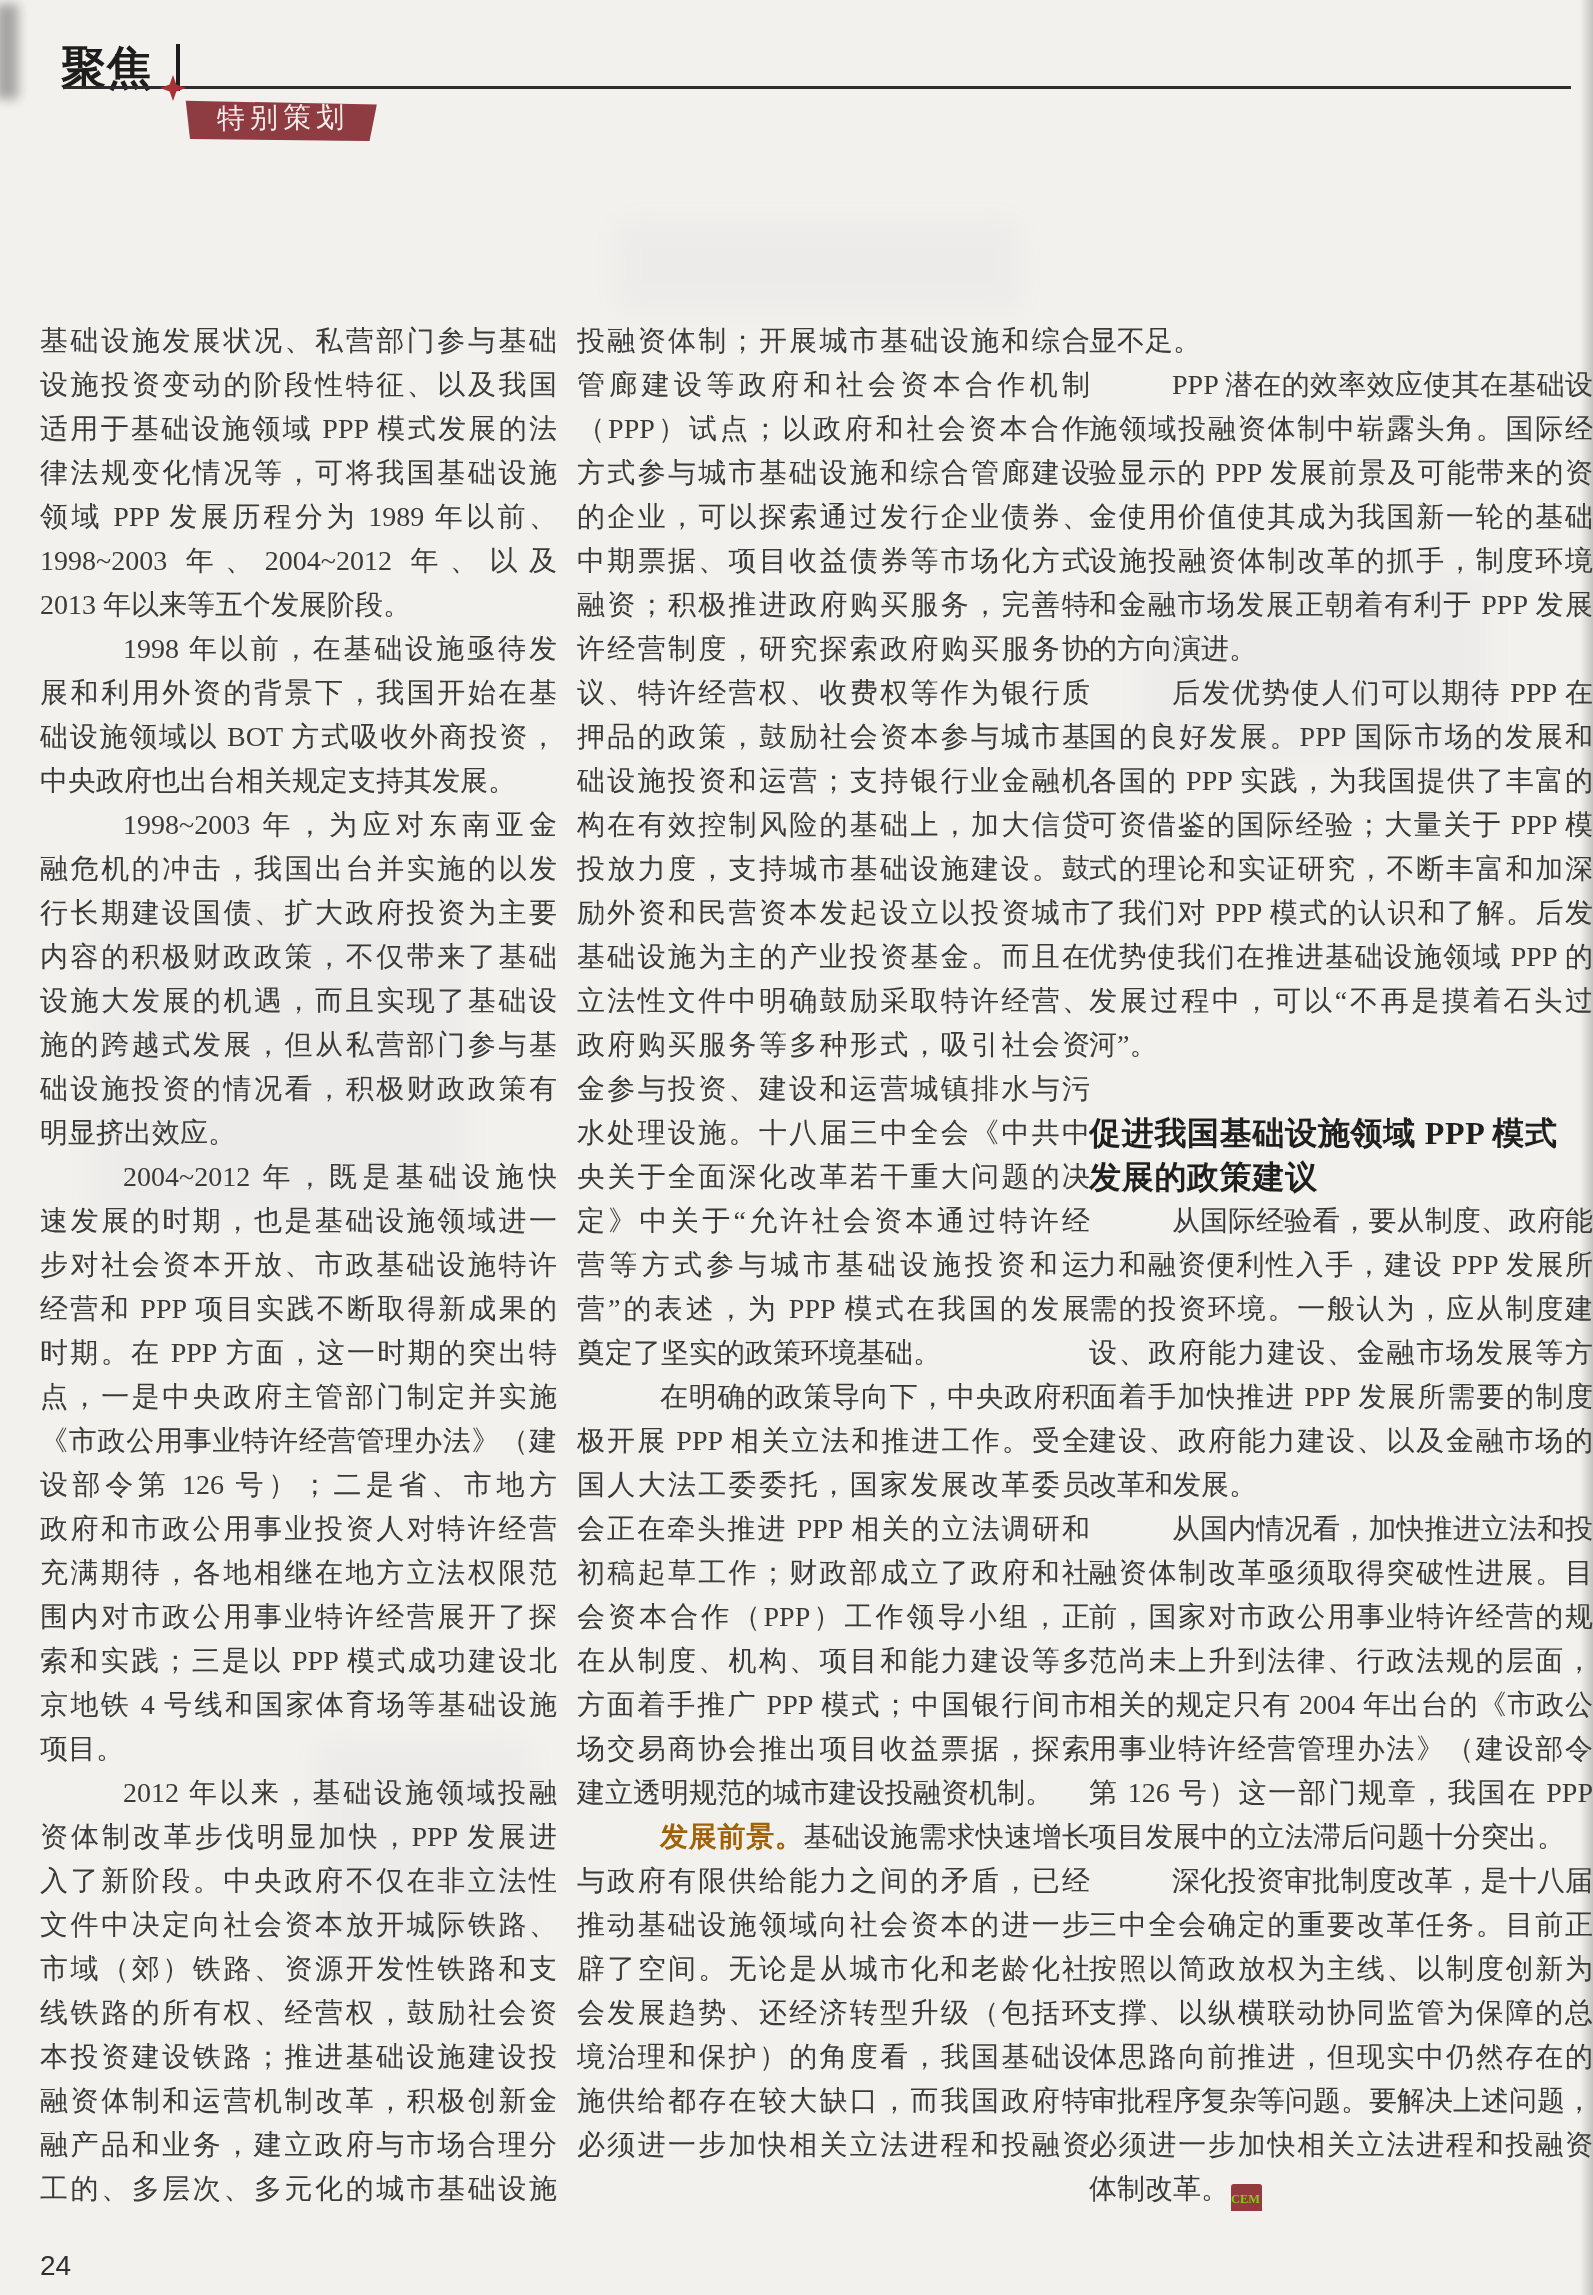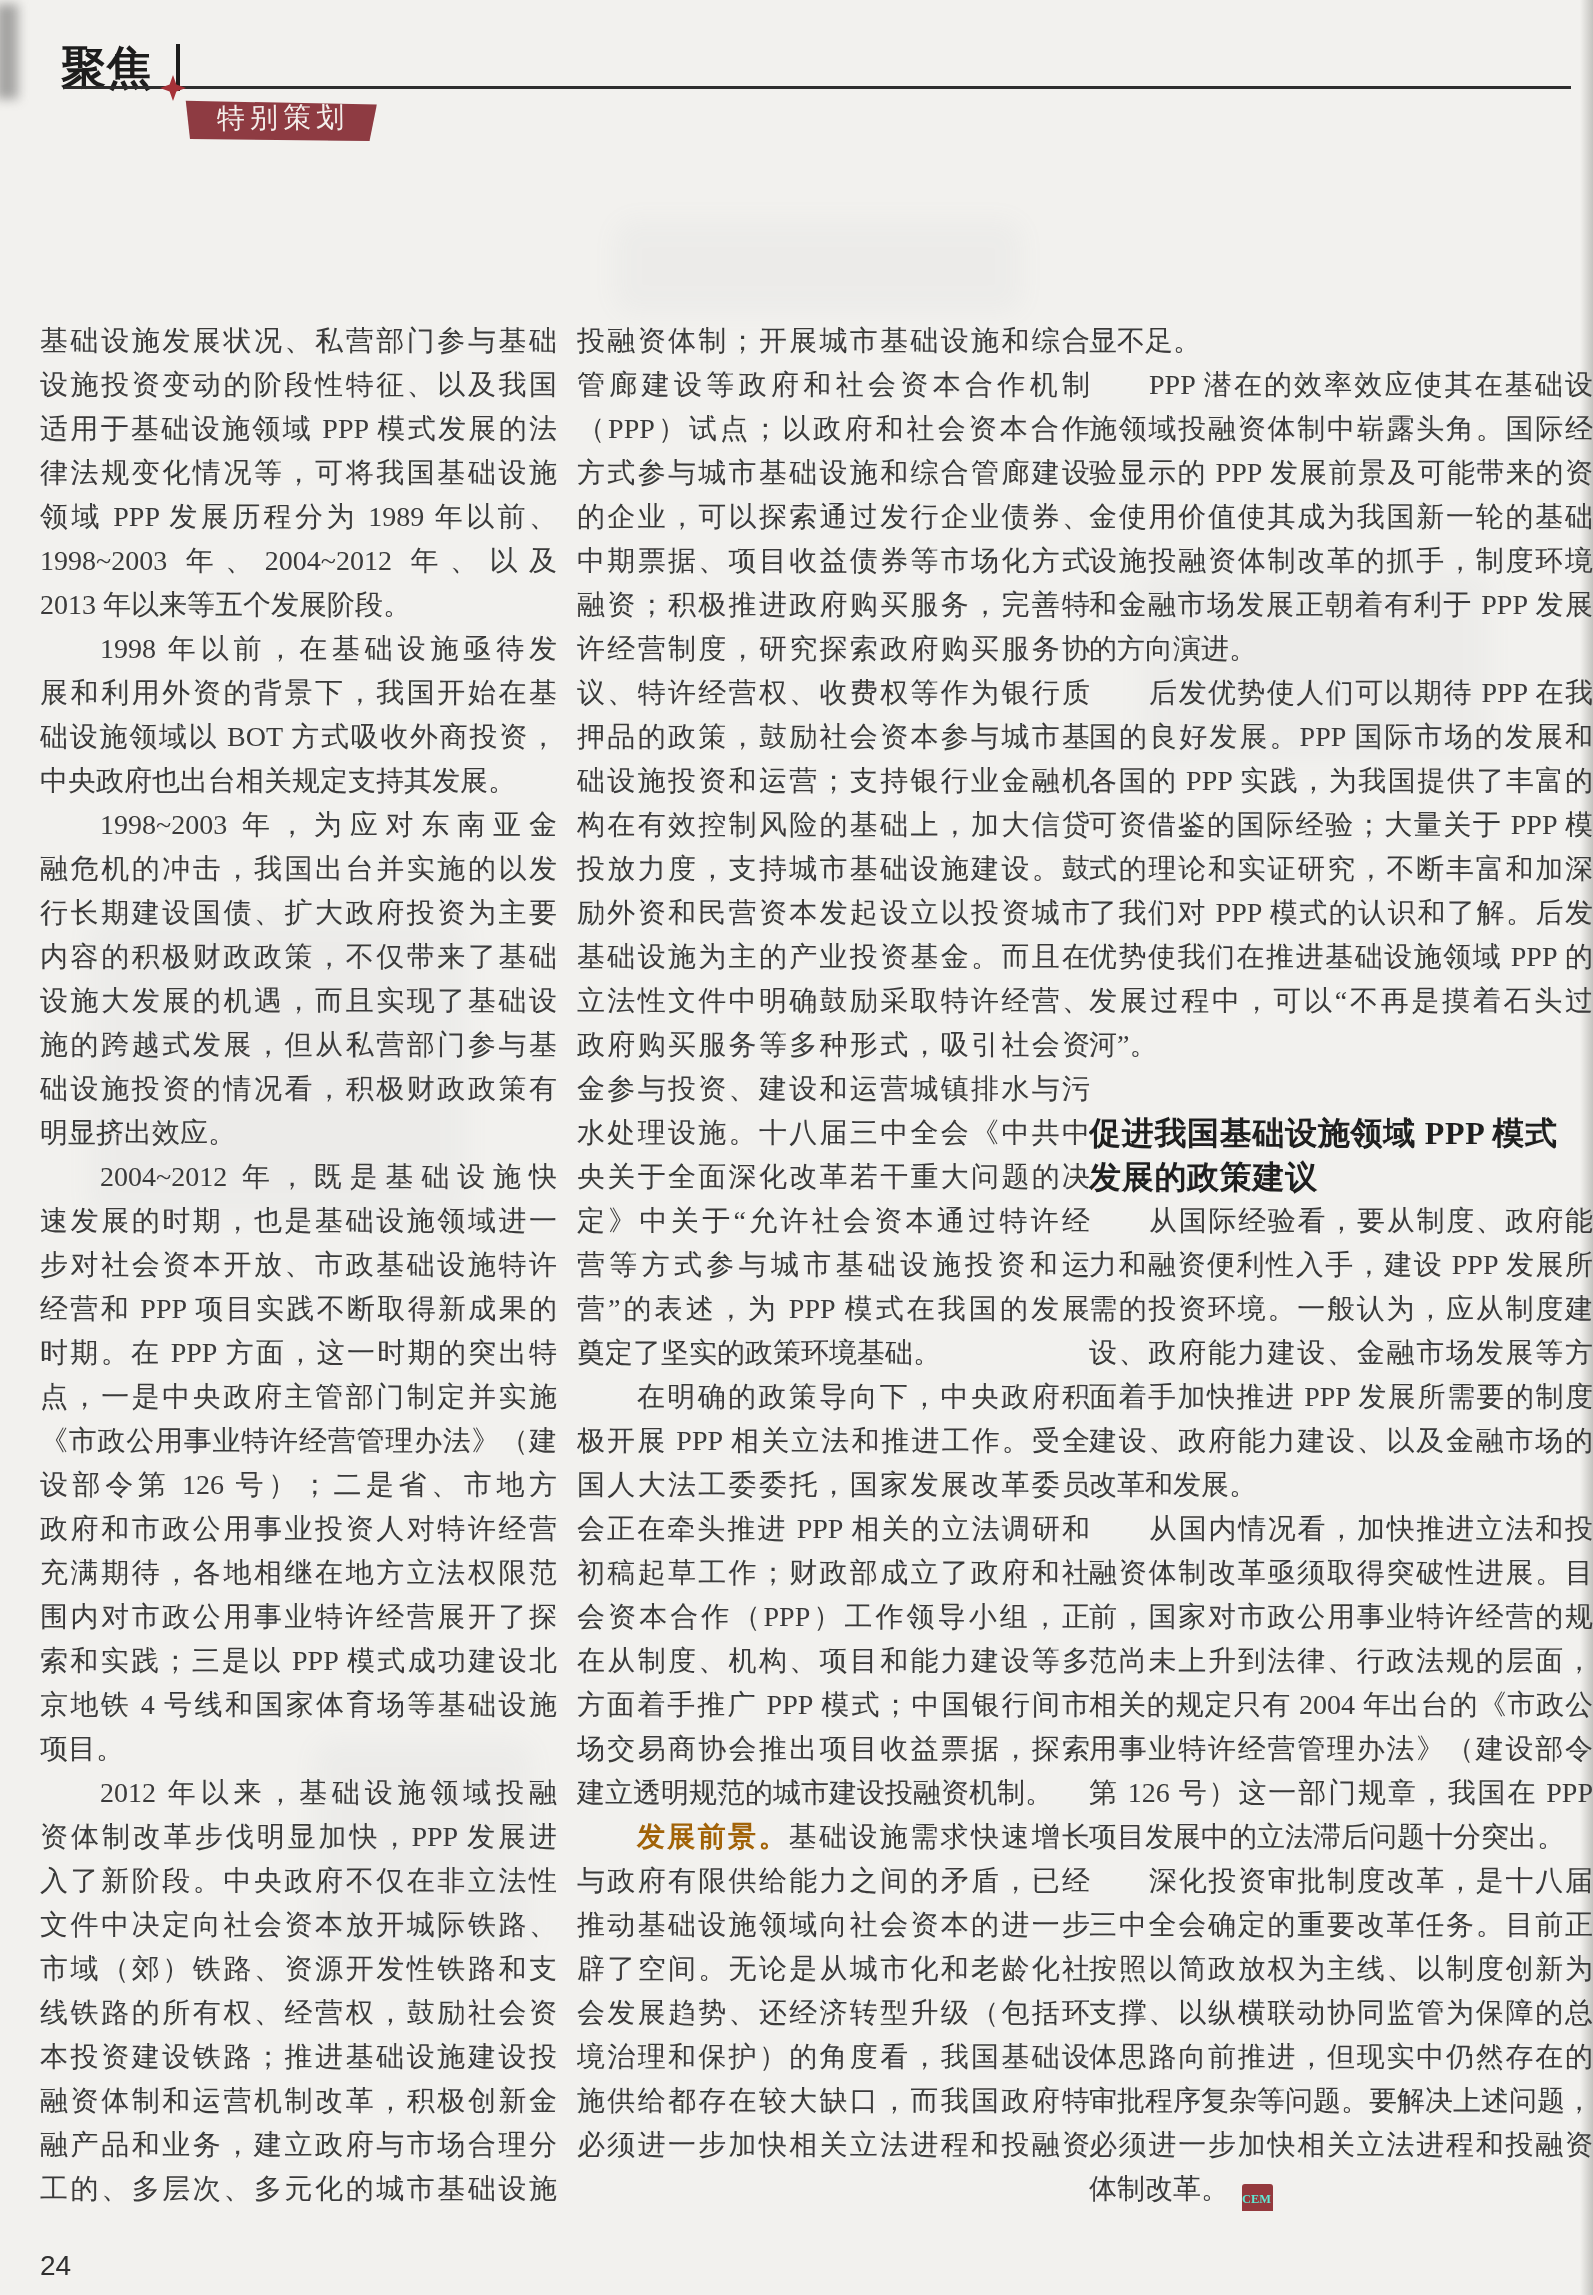--- a/index.html
+++ b/index.html
@@ -32,29 +32,29 @@
   .badge span{color:#f4efec;font-size:28px;letter-spacing:5.1px;padding-left:5.1px;line-height:28px;}
 
   
   .col{position:absolute;top:319px;font-family:Liberation Serif, serif;}
   #col-1{left:40px;width:517px;}
   #col-2{left:577px;width:513px;}
   #col-3{left:1089px;width:504px;}
   .line{height:44px;line-height:44px;font-size:28px;
     text-align:justify;text-align-last:justify;text-justify:inter-character;overflow:hidden;}
   .line.para-end{text-align-last:left;}
-  .line.indent{text-indent:60px;}
+  .line.indent{text-indent:60px;margin-left:23px;}
   .line.blank{visibility:hidden;}
   .line.heading{font-size:32px;font-weight:bold;color:#1f1f1f;
     text-align:left;text-align-last:left;letter-spacing:0.7px;}
   .line b{font-weight:bold;color:#a16207;}
 
-  .endmark{display:inline-block;width:31px;height:31px;background:#94393d;color:#5eead4;
+  .endmark{display:inline-block;width:31px;height:31px;background:#94393d;color:#84cc16;
     font-size:12.4px;font-weight:bold;text-align:right;line-height:31px;letter-spacing:0;
-    border-radius:2.9px;margin-left:13px;vertical-align:-5.1px;text-indent:0;}
+    border-radius:2.9px;margin-left:2px;vertical-align:-5.1px;text-indent:0;}
 
   .pagenum{position:absolute;left:40px;top:2251px;font-size:28px;color:#303030;line-height:29px;}
 </style>
 </head>
 <body>
 
 <div class="ghost g1"></div>
 <div class="ghost g2"></div>
 <div class="ghost g3"></div>
 <div class="ghost g4"></div>

